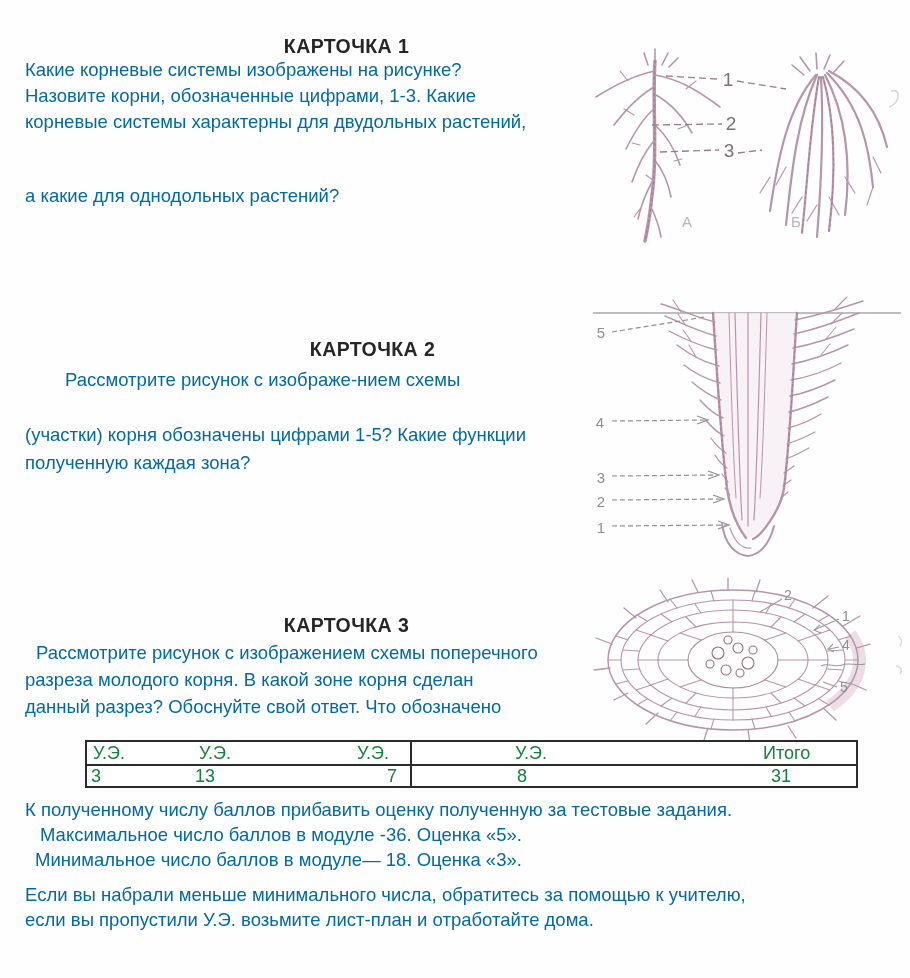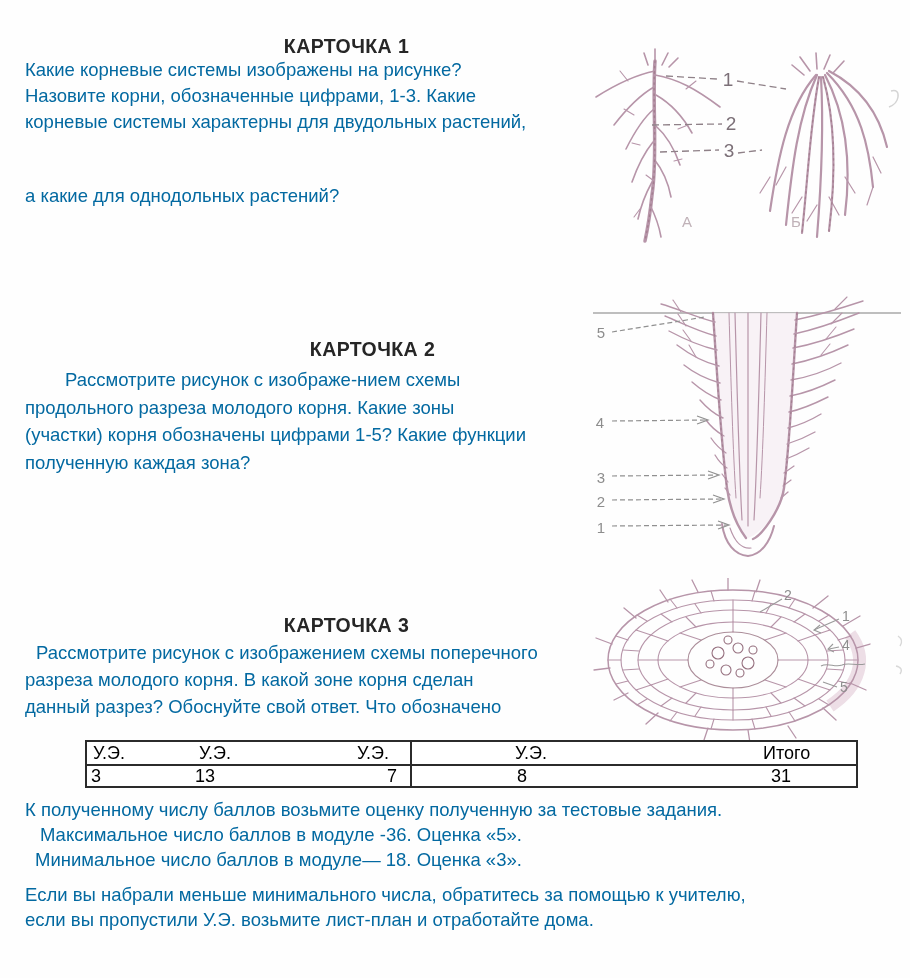--- a/index.html
+++ b/index.html
@@ -16,21 +16,21 @@
   }
   .fig{position:absolute;}
   svg text{font-family:"Liberation Sans",sans-serif;}
   
   #score-table{
     position:absolute;left:85px;top:740px;width:769px;height:44px;
     border:2px solid #2b2b2b;background:#fff;
   }
   #score-table .hline{position:absolute;left:0;right:0;top:22px;height:2px;background:#2b2b2b;}
   #score-table .vline{position:absolute;top:0;bottom:0;left:323px;width:2px;background:#2b2b2b;}
-  #score-table span{position:absolute;font-size:18px;line-height:22px;white-space:nowrap;color:#000000;}
+  #score-table span{position:absolute;font-size:18px;line-height:22px;white-space:nowrap;color:#15803d;}
   #score-table .r1{top:0px;}
   #score-table .r2{top:23px;}
 </style>
 </head>
 <body>
 
 <div id="page">
 
   <div class="card-title" style="top:35px;">КАРТОЧКА 1</div>
   <div class="line" style="left:25px;top:59px;">Какие корневые системы изображены на рисунке?</div>
@@ -82,21 +82,20 @@
     <text x="138" y="41" font-size="19" text-anchor="middle" fill="#7c7078">1</text>
     <text x="141" y="85" font-size="19" text-anchor="middle" fill="#7c7078">2</text>
     <text x="139" y="112" font-size="19" text-anchor="middle" fill="#7c7078">3</text>
     <text x="97" y="182" font-size="15" text-anchor="middle" fill="#c0b2b8">А</text>
     <text x="206" y="182" font-size="15" text-anchor="middle" fill="#c0b2b8">Б</text>
     <path d="M301,46 q8,-2 7,6 q-1,7 -9,10" stroke="#d4d4d4" fill="none" stroke-width="1.5"></path>
   </svg>
 
   <div class="card-title" style="top:338px;margin-left:26px;">КАРТОЧКА 2</div>
   <div class="line" style="left:25px;top:369px;margin-left:40px;">Рассмотрите рисунок с изображе-нием схемы</div>
-  <div class="line" style="left:25px;top:396.5px;">продольного разреза молодого корня. Какие зоны</div>
   <div class="line" style="left:25px;top:424px;">(участки) корня обозначены цифрами 1-5? Какие функции</div>
   <div class="line" style="left:25px;top:451.5px;">полученную каждая зона?</div>
 
   <svg class="fig" style="left:585px;top:288px;" width="320" height="285" viewBox="0 0 320 285">
     <path d="M8,25 L316,25" stroke="#a9a9a9" stroke-width="1.3" fill="none"></path>
     <path d="M128,25 C132,85 136,155 142,200 C145,222 152,238 163,250 C176,246 196,222 199,200 C205,155 208,85 212,25 Z" fill="#f7f0f4" opacity="0.85"></path>
     <g fill="none" stroke-linecap="round" stroke="#b795a9">
       <path stroke-width="2.4" d="M128,25 C132,85 136,155 142,200 C145,222 152,238 161,250"></path>
       <path stroke-width="2.4" d="M212,25 C208,85 205,155 199,200 C196,222 176,248 168,251"></path>
       <path stroke-width="2" d="M137,236 C140,256 150,267 163,268 C176,267 185,254 189,238"></path>
@@ -214,19 +213,19 @@
     <span class="r1" style="left:270px;">У.Э.</span>
     <span class="r1" style="left:428px;">У.Э.</span>
     <span class="r1" style="left:676px;">Итого</span>
     <span class="r2" style="left:4px;">3</span>
     <span class="r2" style="left:108px;">13</span>
     <span class="r2" style="left:300px;">7</span>
     <span class="r2" style="left:430px;">8</span>
     <span class="r2" style="left:684px;">31</span>
   </div>
 
-  <div class="line" style="left:25px;top:799px;">К полученному числу баллов возьмите оценку полученную за тестовые задания.</div>
+  <div class="line" style="left:25px;top:799px;">К полученному числу баллов прибавить оценку полученную за тестовые задания.</div>
   <div class="line" style="left:40px;top:824px;">Максимальное число баллов в модуле -36. Оценка «5».</div>
   <div class="line" style="left:35px;top:849px;">Минимальное число баллов в модуле— 18. Оценка «3».</div>
   <div class="line" style="left:25px;top:909px;">если вы пропустили У.Э. возьмите лист-план и отработайте дома.</div>
   <div class="line" style="left:25px;top:884px;">Если вы набрали меньше минимального числа, обратитесь за помощью к учителю,</div>
 
 </div>
 
 </body></html>

